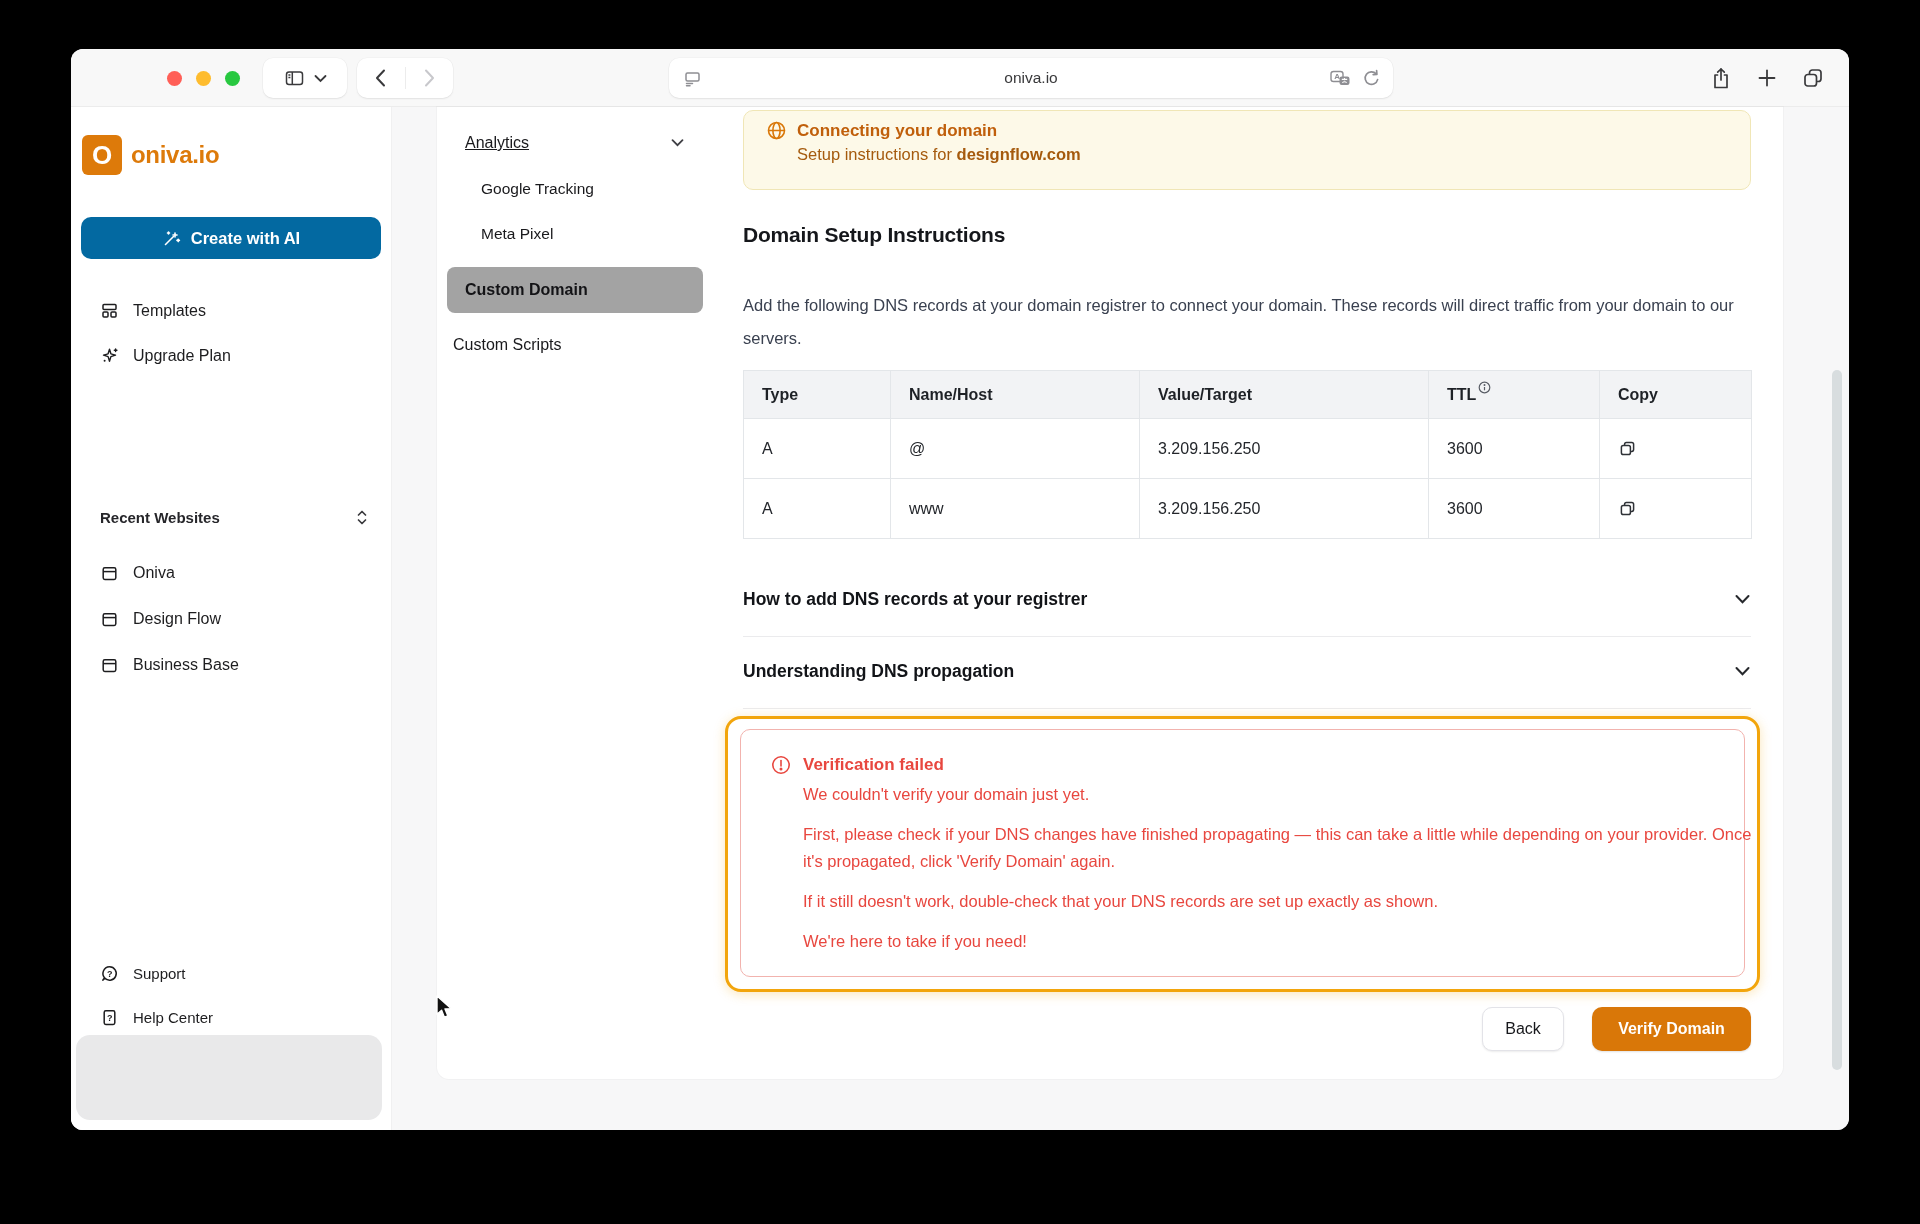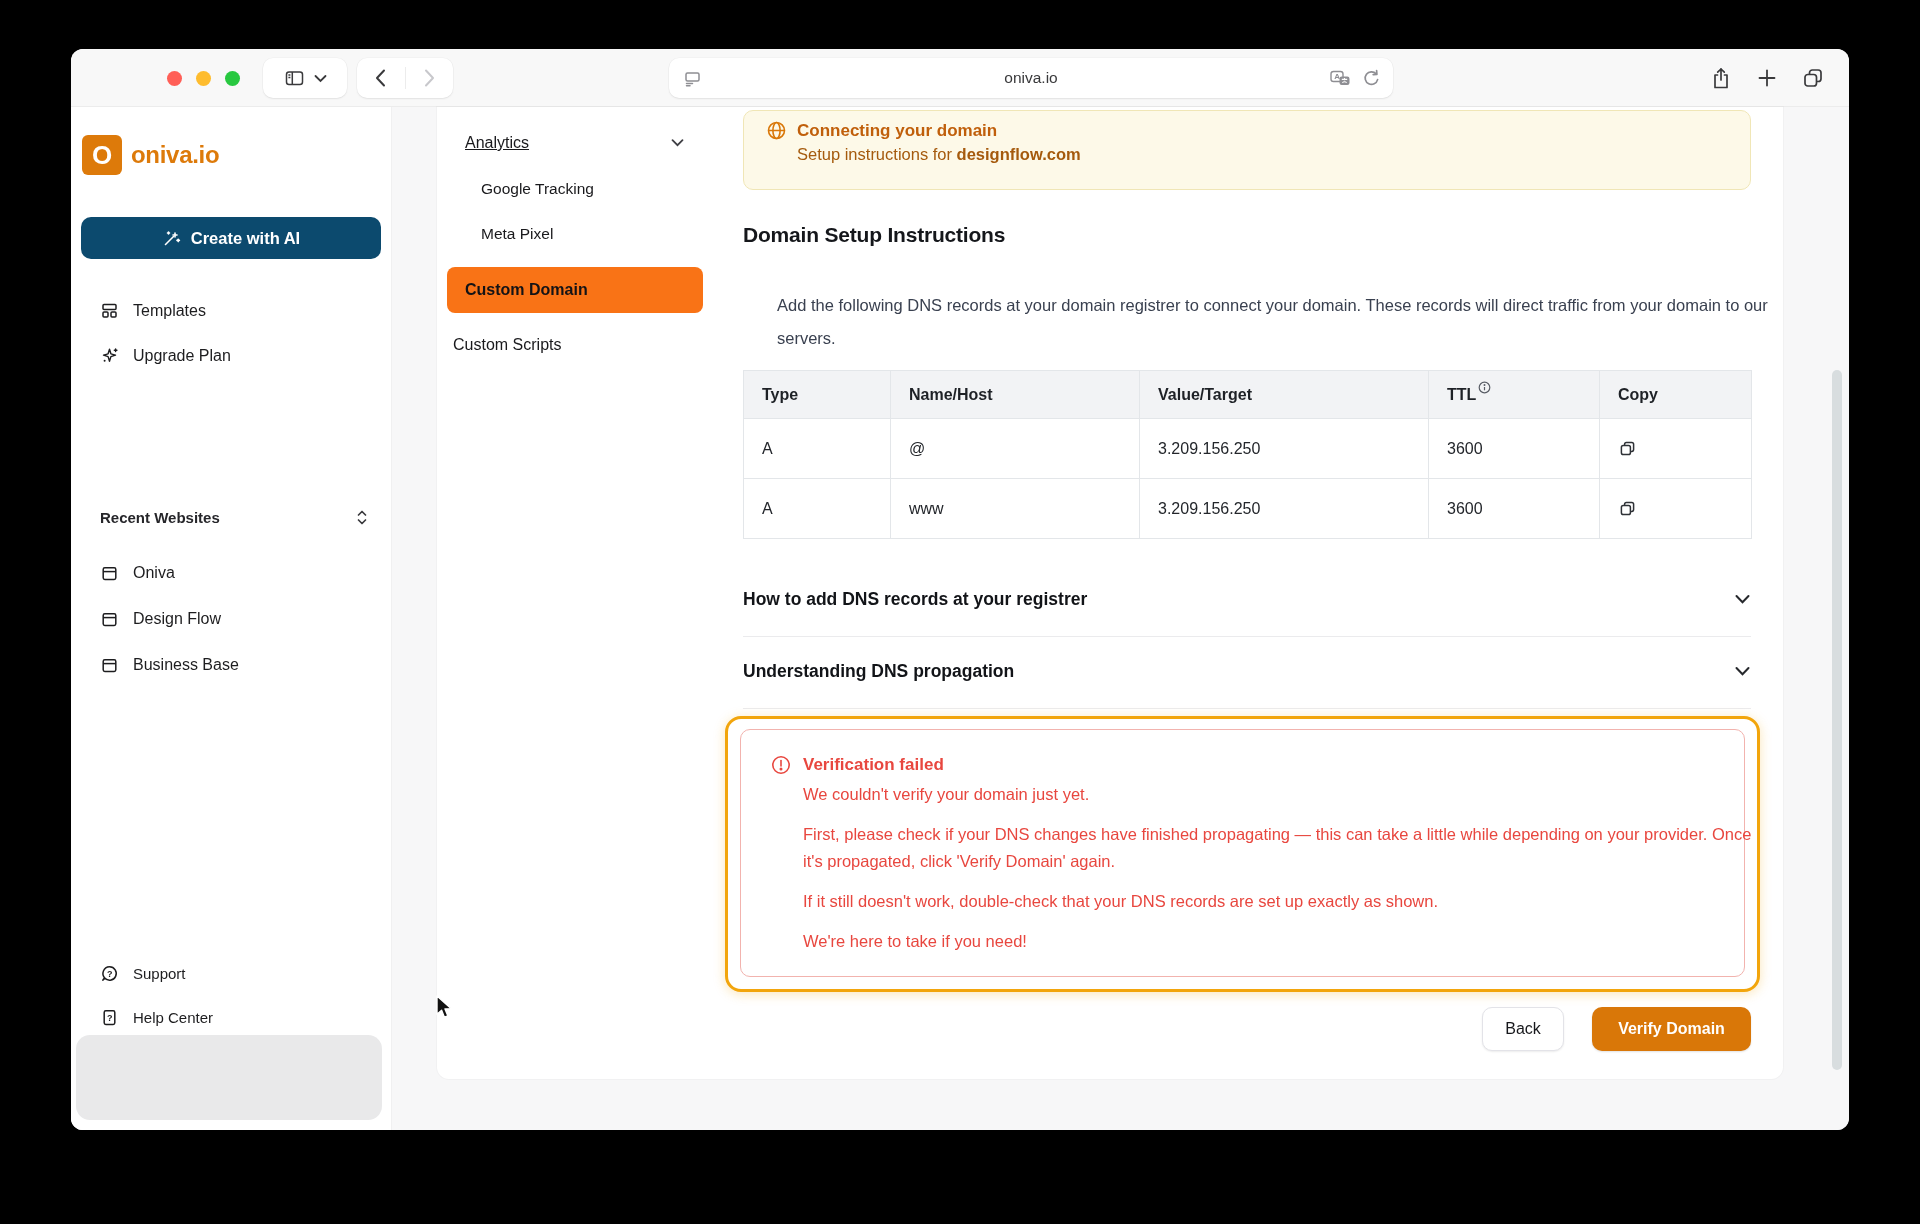--- a/index.html
+++ b/index.html
@@ -32,56 +32,56 @@
   
   .page { position:absolute; left:0; top:58px; width:1778px; height:1023px; background:#F7F7F8; }
 
   
   .sidebar { position:absolute; left:0; top:0; width:321px; height:1023px; background:#FFFFFF; border-right:1px solid #F0F0F1; }
   .brand { position:absolute; left:11px; top:28px; display:flex; align-items:center; gap:9px; }
   .brand-logo { width:40px; height:40px; border-radius:6px; background:#DD7A0A; color:#fff; font-weight:bold;
     font-size:26px; display:flex; align-items:center; justify-content:center; }
   .brand-name { font-size:24px; font-weight:bold; color:#DD7A0A; letter-spacing:-.3px; }
   .create-btn { position:absolute; left:10px; top:110px; width:300px; height:42px; border-radius:10px;
-    background:#0c4a6e; color:#fff; font-size:16.5px; font-weight:bold; display:flex; align-items:center; justify-content:center; gap:10px; }
+    background:#0369a1; color:#fff; font-size:16.5px; font-weight:bold; display:flex; align-items:center; justify-content:center; gap:10px; }
   .side-nav { position:absolute; left:10px; right:10px; top:181px; }
   .side-item { height:45px; display:flex; align-items:center; gap:14px; padding-left:19px; font-size:16px; color:#1D1D1F; border-radius:8px; }
   .side-item .ic { display:flex; color:#1D1D1F; }
   .recent-hd { position:absolute; left:10px; right:10px; top:396px; height:28px; display:flex; align-items:center; justify-content:space-between; padding:0 12px 0 19px; }
   .recent-hd .lbl { font-size:15px; font-weight:bold; color:#26262A; }
   .recent-list { position:absolute; left:10px; right:10px; top:443px; }
   .recent-list .side-item { height:46px; }
   .side-foot { position:absolute; left:10px; right:10px; top:844px; }
   .side-foot .side-item { height:44px; font-size:15px; }
   .side-skeleton { position:absolute; left:5px; top:928px; width:306px; height:85px; border-radius:14px; background:#E9E9EA; }
 
   
   .card { position:absolute; left:366px; top:0; width:1346px; height:972px; background:#FFFFFF; border-radius:0 0 12px 12px;
     box-shadow:0 0 0 1px rgba(0,0,0,.025); }
 
   
   .set-row { position:absolute; display:flex; align-items:center; font-size:16px; color:#19191C; }
   .set-parent { left:28px; top:22px; width:220px; height:28px; justify-content:space-between;text-decoration:underline; }
   .set-child { left:44px; height:28px; font-weight:500; font-size:15.5px; }
   .set-child1 { top:68px; } .set-child2 { top:113px; }
-  .set-selected { position:absolute; left:10px; top:160px; width:256px; height:46px; background:#f97316; border-radius:8px;
+  .set-selected { position:absolute; left:10px; top:160px; width:256px; height:46px; background:#a3a3a3; border-radius:8px;
     display:flex; align-items:center; padding-left:18px; font-size:16px; font-weight:bold; color:#131316; }
   .set-last { left:16px; top:224px; height:28px; font-weight:500; }
 
   
   .col { position:absolute; left:306px; top:0; width:1008px; height:972px; }
 
   .banner { position:absolute; left:0; top:3px; width:1008px; height:80px; background:#FDF9E8;
     border:1px solid #F0E6B6; border-radius:10px; padding:9px 0 0 22px; }
   .banner-title { display:flex; align-items:center; gap:10px; font-size:17px; font-weight:bold; color:#C05F0B; }
   .banner-sub { margin:4px 0 0 31px; font-size:16.5px; color:#A55A0D; }
   .banner-sub b { font-weight:bold; }
 
   .h1 { position:absolute; left:0; top:116px; font-size:21px; font-weight:bold; color:#15171B; letter-spacing:-.2px; }
-  .intro { position:absolute; left:0; top:182px; width:1008px; font-size:16.5px; line-height:33px; color:#3A4150;margin-left:34px; }
+  .intro { position:absolute; left:0; top:182px; width:1008px; font-size:16.5px; line-height:33px; color:#3A4150; }
 
   table.dns { position:absolute; left:0; top:263px; width:1008px; border-collapse:collapse; table-layout:fixed; }
   table.dns th, table.dns td { border:1px solid #E3E6E9; text-align:left; padding:0 0 0 18px; }
   table.dns th { height:48px; background:#F2F3F5; font-size:16px; font-weight:bold; color:#1E2126; }
   table.dns td { height:60px; background:#fff; font-size:16px; color:#23262B; }
   td.mono { font-family:Liberation Sans, sans-serif; font-size:14.5px;margin-top:24px; }
   .c1{width:147px;} .c2{width:249px;} .c3{width:289px;} .c4{width:171px;} .c5{width:152px;}
   .ttl-head { display:flex; align-items:flex-start; gap:2px; }
   .sup-info { margin-top:-5px; display:flex; color:#5A5E66; }
   .copy-btn { display:flex; align-items:center; color:#2F3237; }

